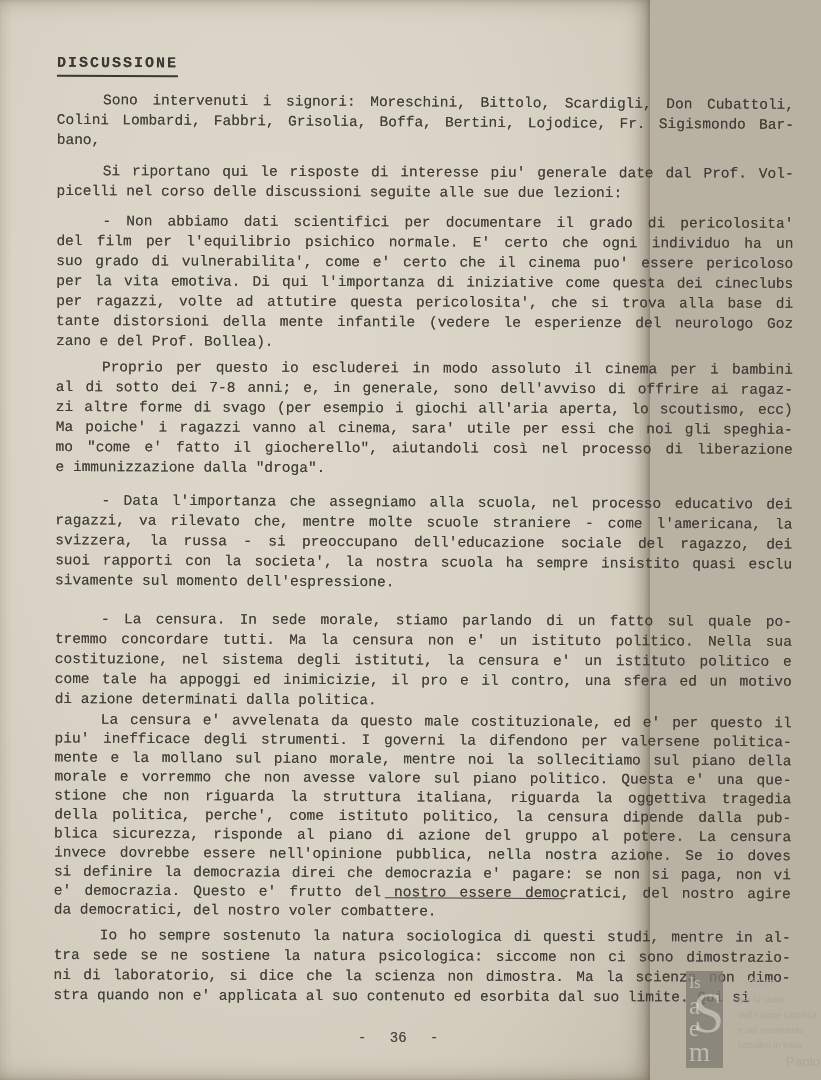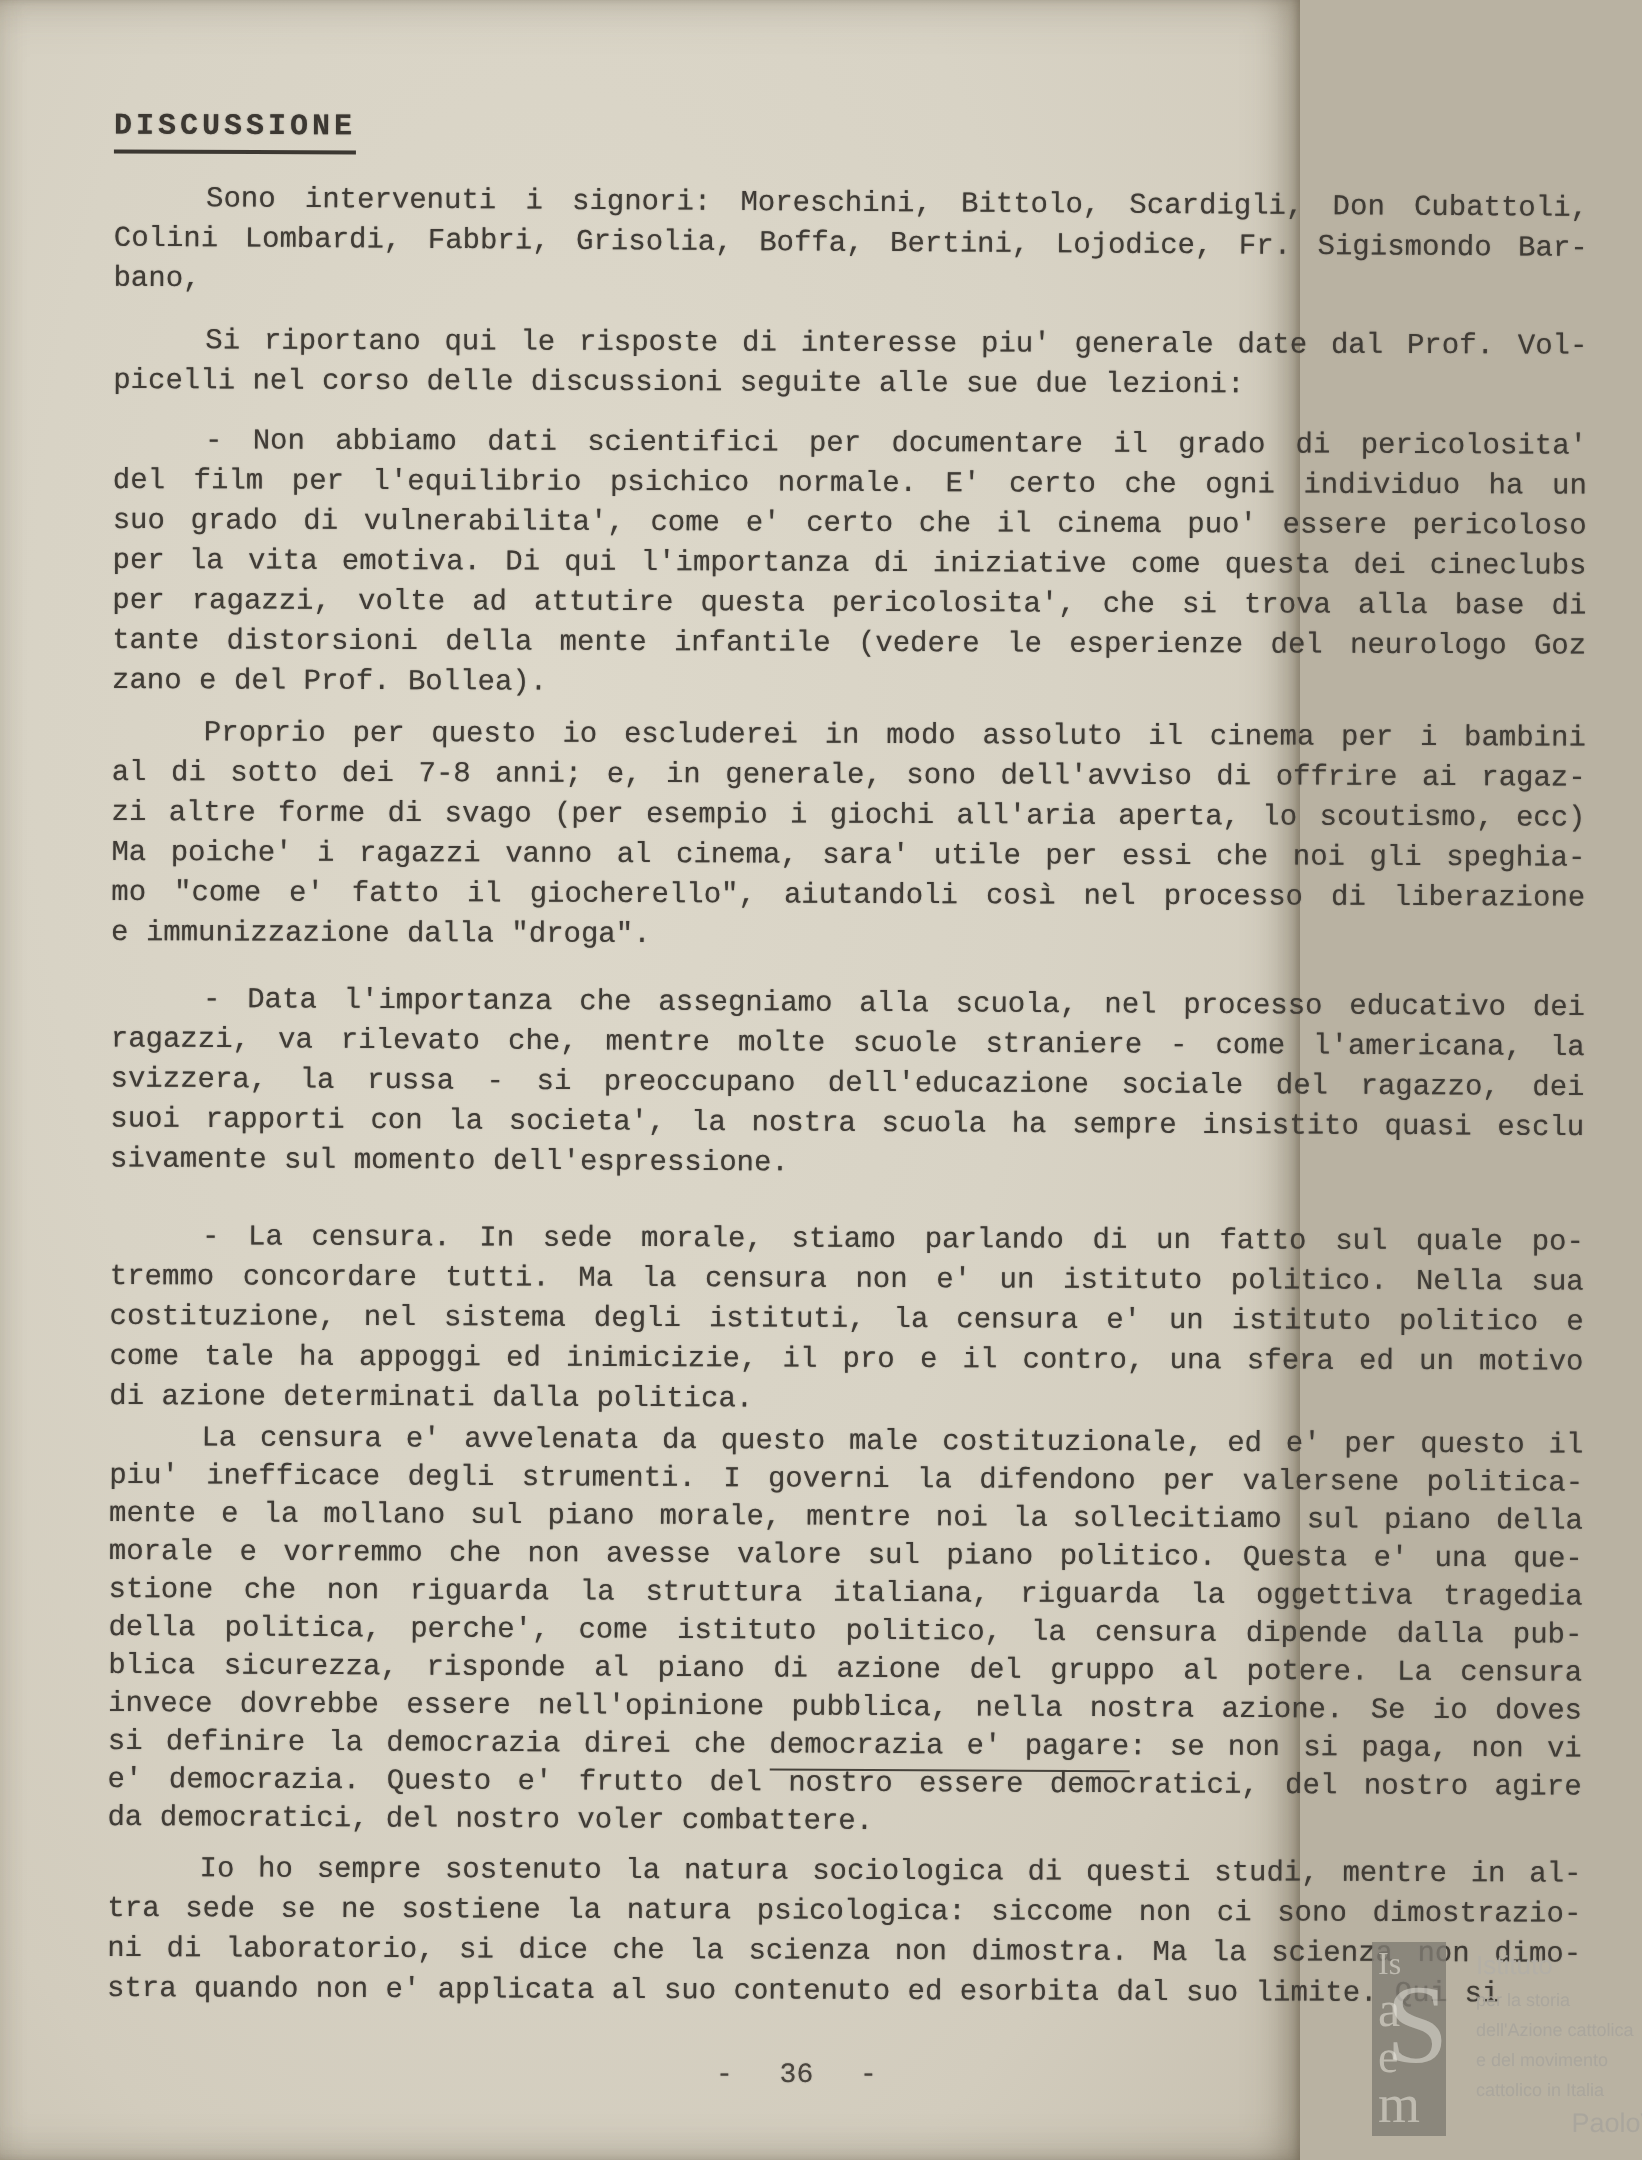--- a/index.html
+++ b/index.html
@@ -40,21 +40,21 @@
   .para:nth-child(5){margin-top:14px;}
   .para:nth-child(6){margin-top:18px;}
   .para:nth-child(7){margin-top:2px;line-height:19px;}
   .para:nth-child(8){margin-top:5px;}
   .para:nth-child(1){transform:rotate(0.18deg);}
   .para:nth-child(5){transform:rotate(0.12deg);}
   .para:nth-child(7){transform:rotate(0.08deg);}
   .line{text-align:justify;text-align-last:justify;white-space:normal;}
   .line.first{text-indent:46px;}
   .line.last{text-align-last:left;}
-  .underlined{border-bottom:1.5px solid #45413a;padding-bottom:3px;}
+  .underlined{border-bottom:1.5px solid #45413a;padding-bottom:16px;}
   .page-number{
     position:absolute;left:358px;top:1030px;
     font-size:14px;color:#4a453e;word-spacing:15px;
     text-shadow:0 0 0.6px rgba(74,69,62,0.6);
   }
   
   .watermark{position:absolute;left:0;top:0;width:821px;height:1080px;pointer-events:none;z-index:5;}
   .wm-box{
     position:absolute;left:686px;top:971px;width:37px;height:97px;
     background:rgba(128,124,115,0.80);

